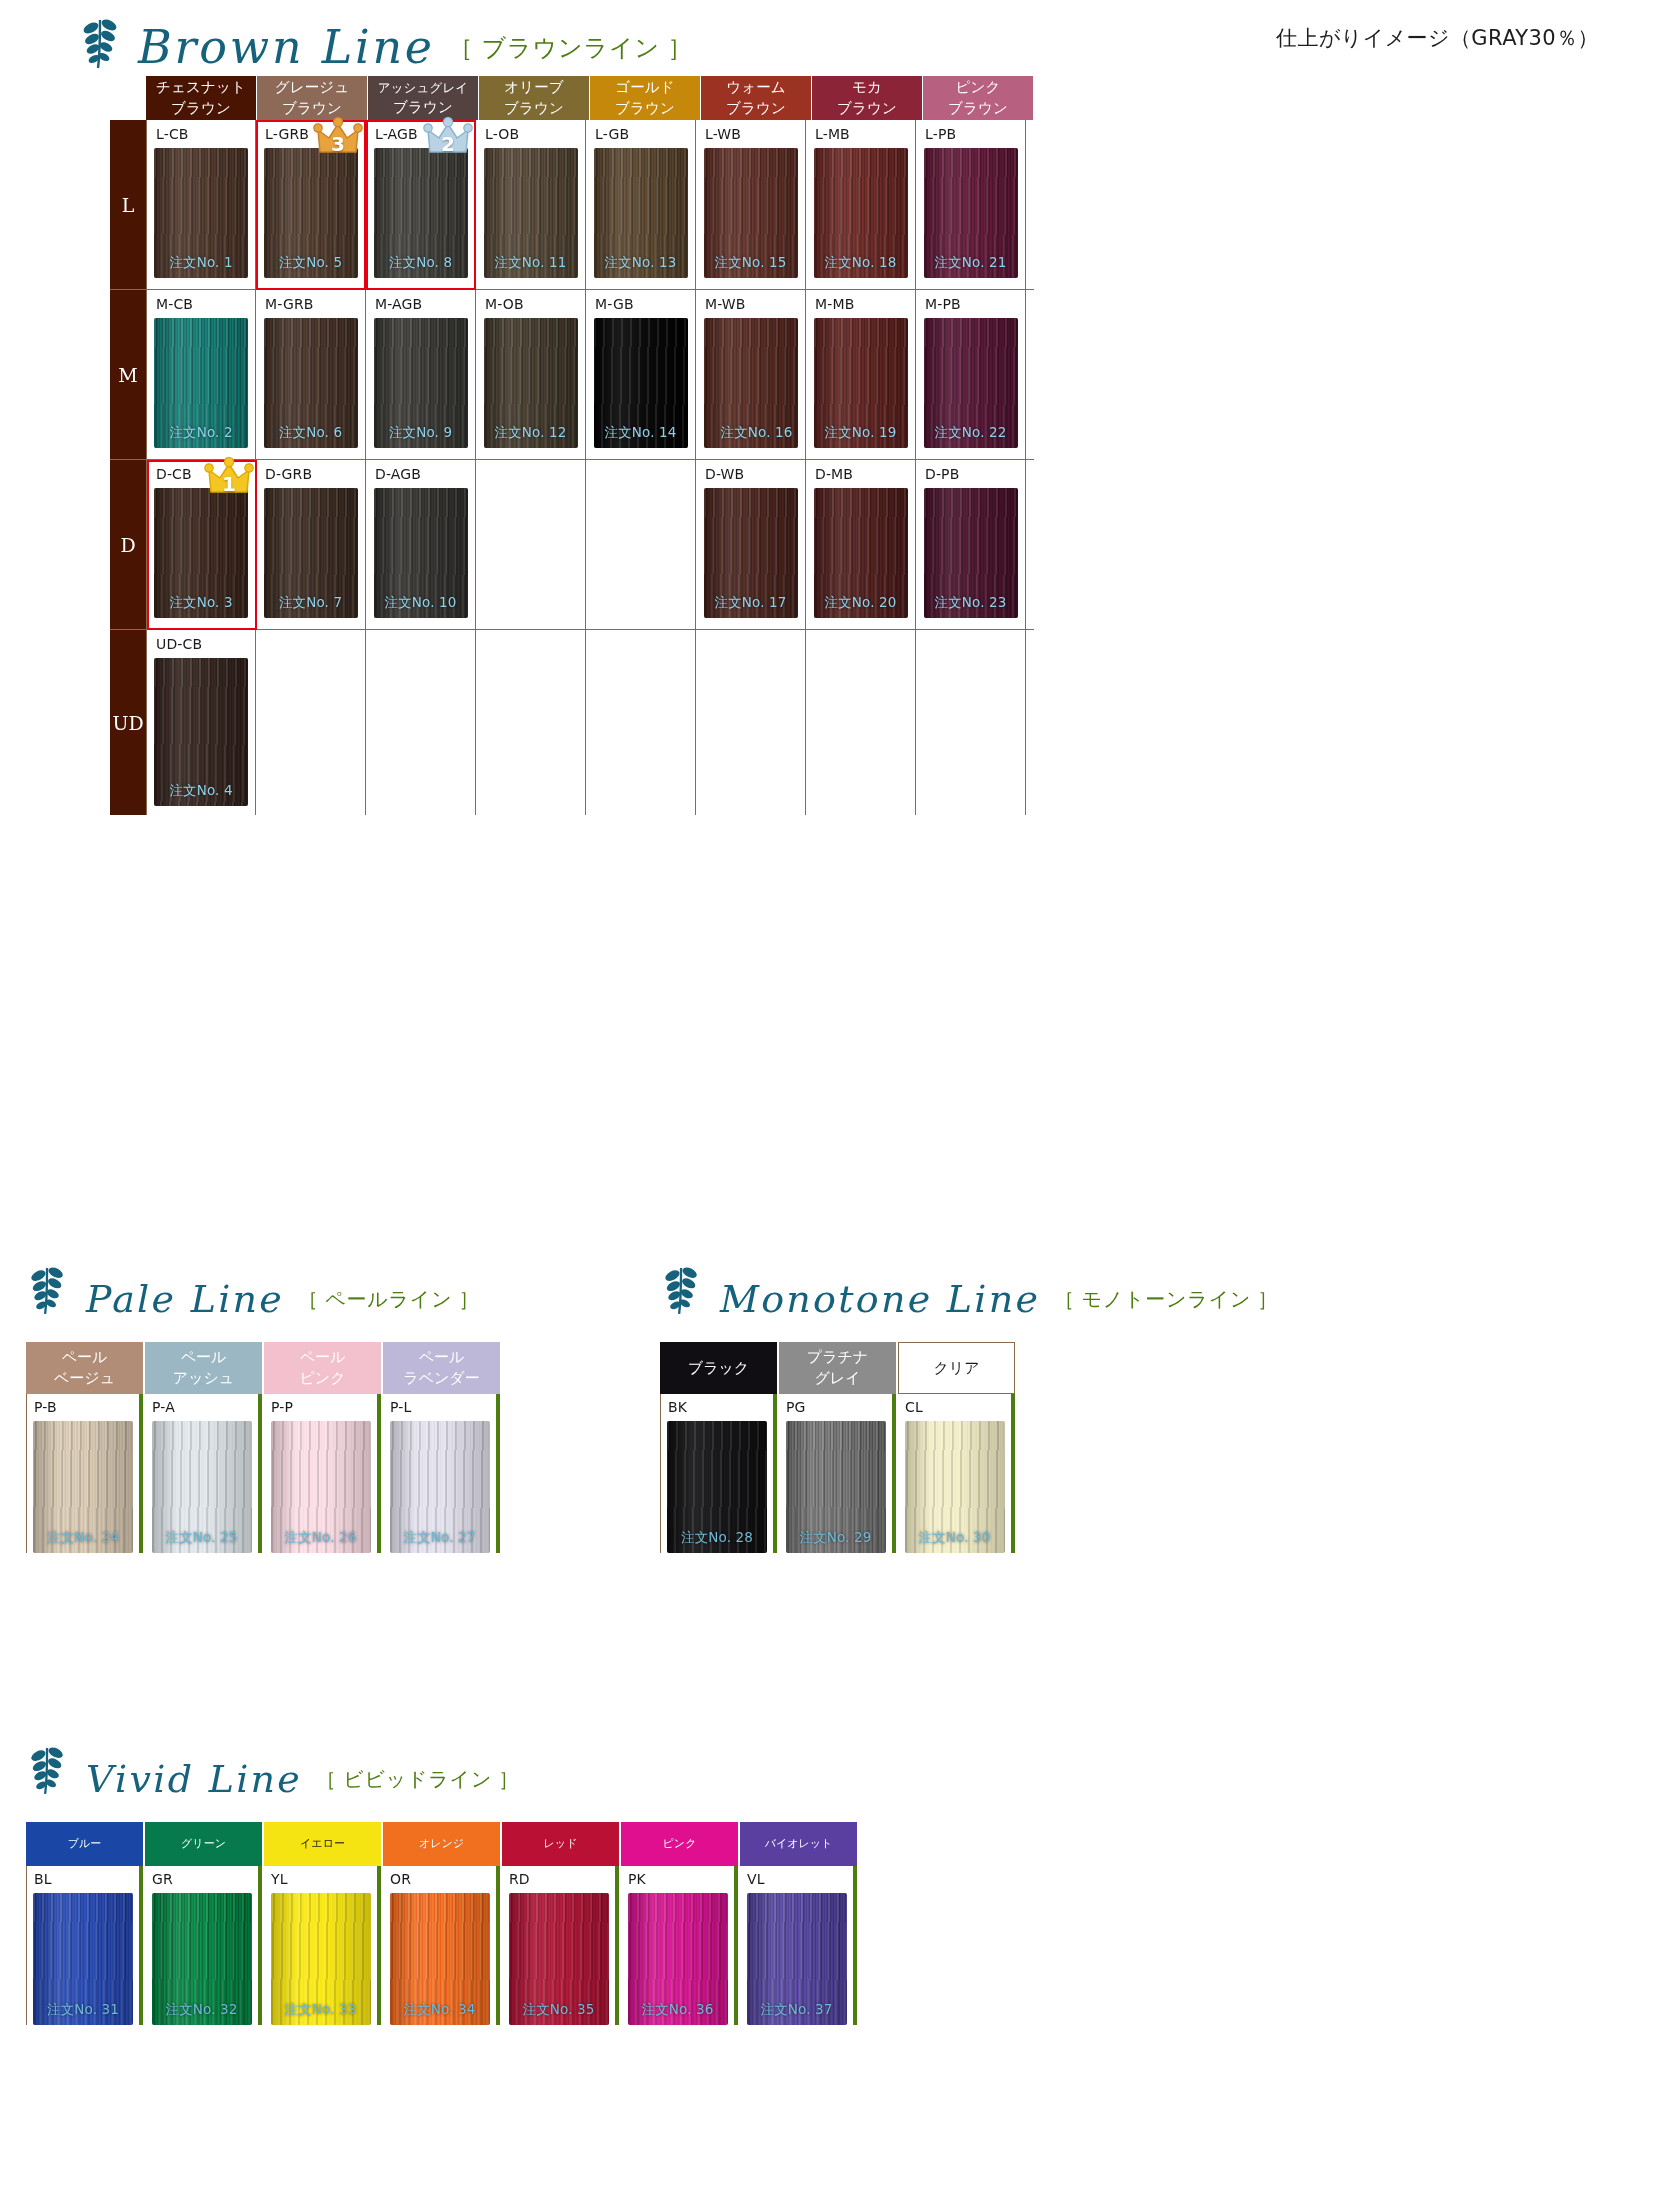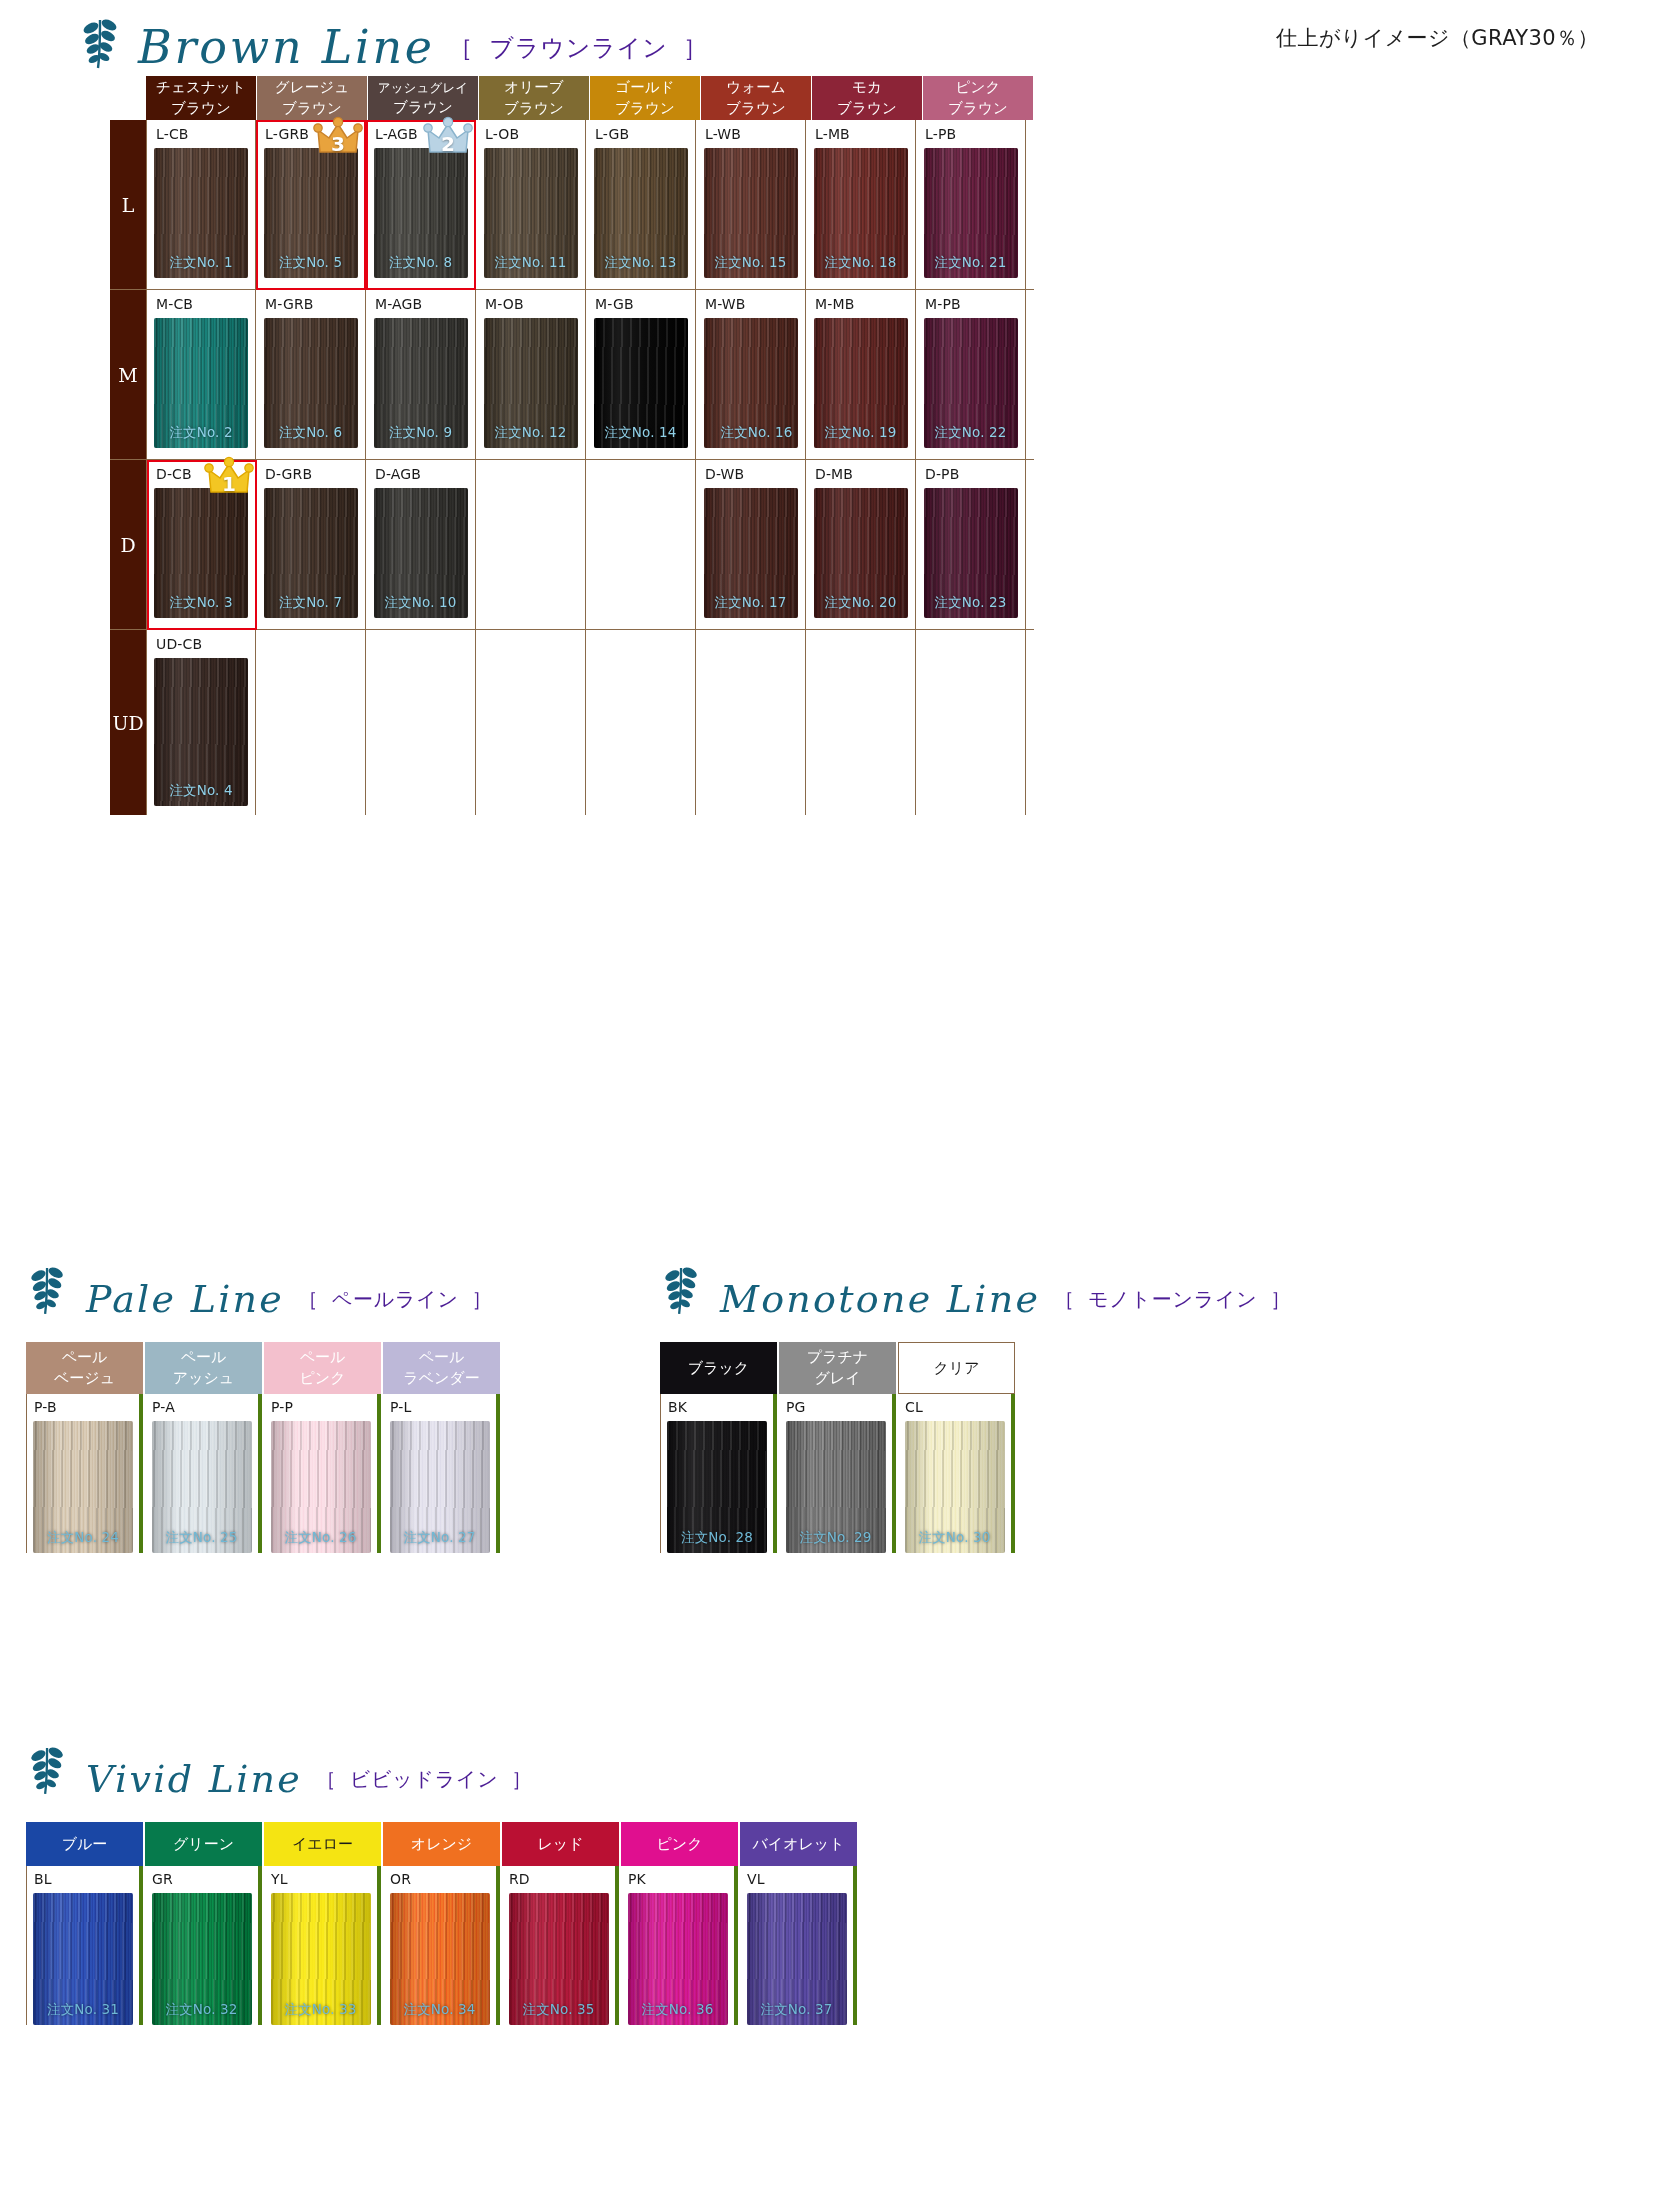--- a/index.html
+++ b/index.html
@@ -16,22 +16,22 @@
   .leaf-icon { width:46px; height:56px; flex:none; position:relative; }
   .script-title {
     font-family:"DejaVu Serif", serif;
     font-style:italic;
     color:#16617c;
     letter-spacing:.06em;
     font-weight:400;
     line-height:1;
   }
   .jp-sub {
-    font-family:Liberation Mono, monospace;
-    color:#4c1d95;
+    font-family:Liberation Sans, sans-serif;
+    color:#4d7c0f;
     letter-spacing:.04em;
     white-space:nowrap;
   }
 
   
   #brown-block { position:absolute; left:0; top:0; width:1677px; }
   #brown-head { position:absolute; left:78px; top:14px; }
   #brown-head .script-title { font-size:46px; }
   #brown-head .jp-sub { font-size:24px; padding-bottom:6px; }
   #gray-note {
@@ -178,21 +178,21 @@
     border-right:4px solid #4d7c0f;
     padding-top:5px;
   }
   .sw-cell.firstc { border-left:1px solid #8a6a4a; }
   .sw-cell .code { padding-left:7px; font-size:14px; }
   .sw-cell .swatch { width:100px; height:132px; }
 
   .order-no.light { color:#6fb9d6; }
 
   
-  .vivid .chip { height:44px; font-size:15px; }
+  .vivid .chip { height:44px; font-size:11px; }
 </style>
 </head>
 <body>
 
 <div id="brown-block">
 
   <div id="brown-head" class="sec-head">
     <span class="leaf-icon">
       <svg viewBox="0 0 46 56" width="46" height="56">
         <path d="M22 6 C22 20 22 38 20 54" stroke="#16617c" stroke-width="2.4" fill="none"></path>

